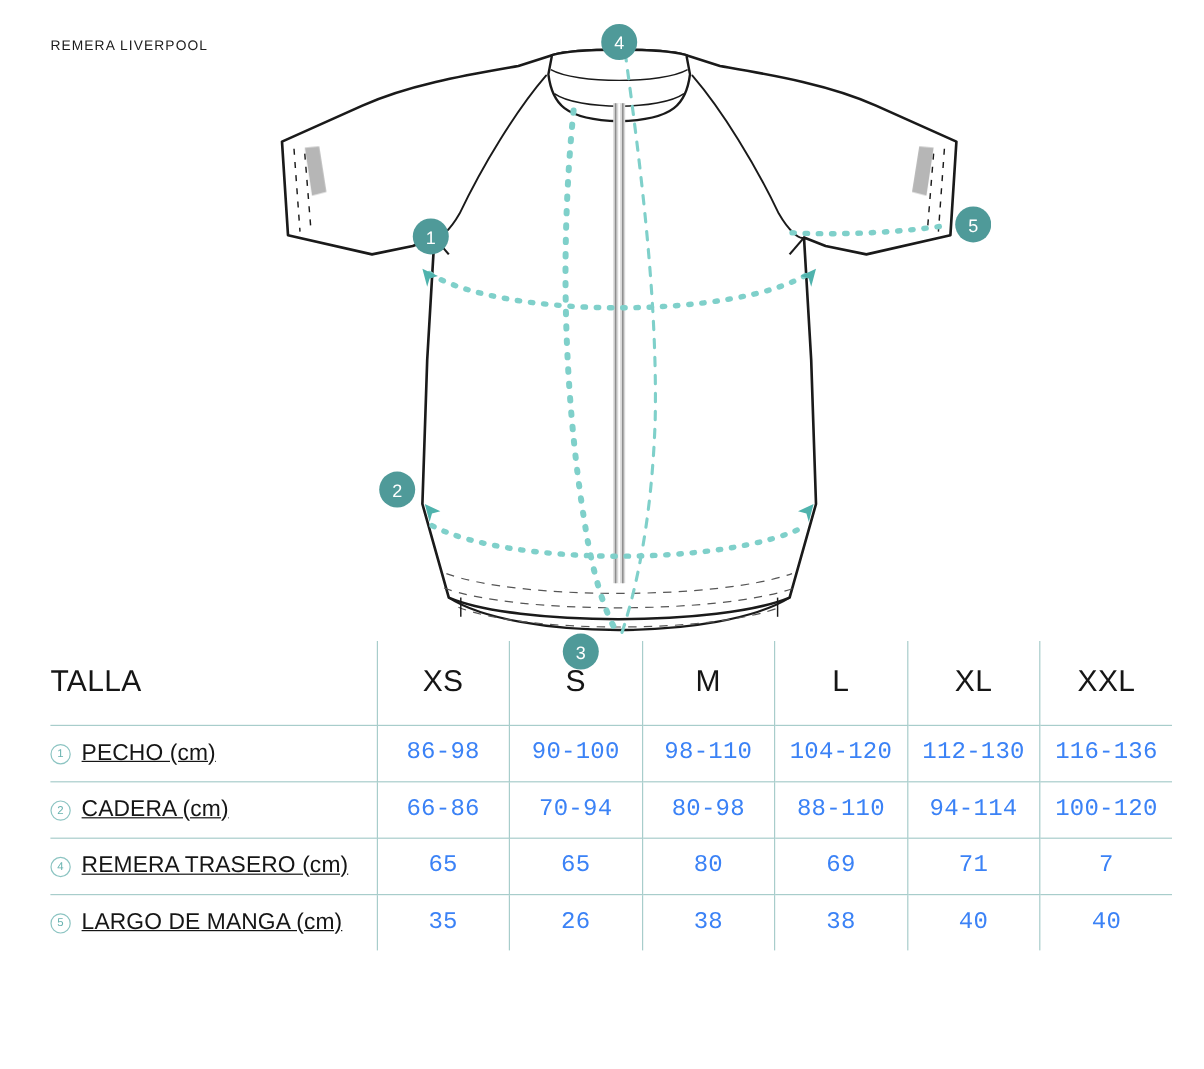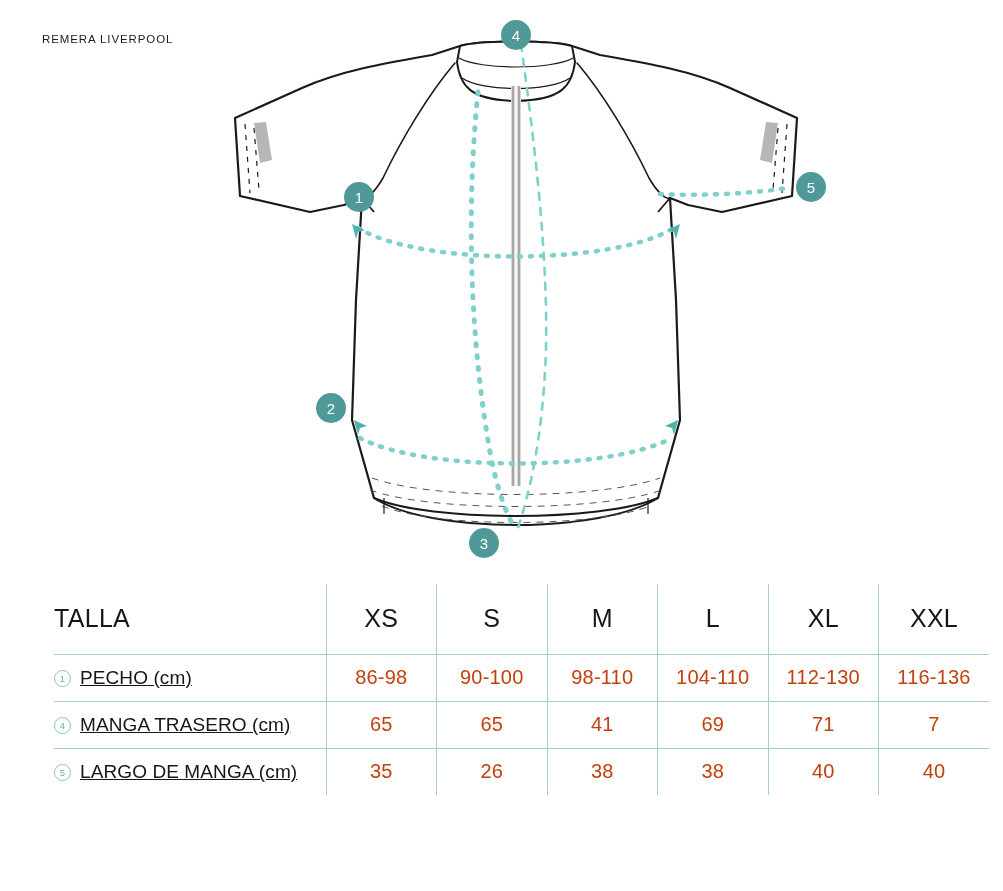--- a/index.html
+++ b/index.html
@@ -38,23 +38,22 @@
     top: 0;
     width: 1003px;
     height: 568px;
   }
   .illustration svg { display: block; }
 
   
   .size-table-wrap {
     position: absolute;
     left: 42px;
-    top: 584px;
+    top: 534px;
     width: 935px;
-    margin-left: 12px;
   }
   table.size-table {
     width: 935px;
     border-collapse: collapse;
     table-layout: fixed;
   }
   table.size-table col.c-label { width: 272px; }
   table.size-table col.c-size  { width: 110.5px; }
 
   table.size-table th,
@@ -93,21 +92,22 @@
     font-size: 19px;
     letter-spacing: 0.1px;
     color: #161616;
     white-space: nowrap;
     text-decoration: underline;
   }
   td.value {
     text-align: center;
     font-size: 20px;
     letter-spacing: 0.2px;
-    color: #c2410c;
+    color: #3b82f6;
+    font-family: Liberation Mono, monospace;
   }
   tr.last-row td { border-bottom: none; }
 
   
   .badge {
     display: inline-flex;
     align-items: center;
     justify-content: center;
     width: 17px;
     height: 17px;
@@ -286,34 +286,45 @@
     </thead>
     <tbody>
 
       <tr>
         <td class="row-label">
           <span class="badge">1</span><span class="label-text">PECHO (cm)</span>
         </td>
         <td class="value">86-98</td>
         <td class="value">90-100</td>
         <td class="value">98-110</td>
-        <td class="value">104-110</td>
+        <td class="value">104-120</td>
         <td class="value">112-130</td>
         <td class="value">116-136</td>
       </tr>
 
-
-
       <tr>
         <td class="row-label">
-          <span class="badge">4</span><span class="label-text">MANGA TRASERO (cm)</span>
+          <span class="badge">2</span><span class="label-text">CADERA (cm)</span>
+        </td>
+        <td class="value">66-86</td>
+        <td class="value">70-94</td>
+        <td class="value">80-98</td>
+        <td class="value">88-110</td>
+        <td class="value">94-114</td>
+        <td class="value">100-120</td>
+      </tr>
+
+
+      <tr>
+        <td class="row-label">
+          <span class="badge">4</span><span class="label-text">REMERA TRASERO (cm)</span>
         </td>
         <td class="value">65</td>
         <td class="value">65</td>
-        <td class="value">41</td>
+        <td class="value">80</td>
         <td class="value">69</td>
         <td class="value">71</td>
         <td class="value">7</td>
       </tr>
 
       <tr class="last-row">
         <td class="row-label">
           <span class="badge">5</span><span class="label-text">LARGO DE MANGA (cm)</span>
         </td>
         <td class="value">35</td>

